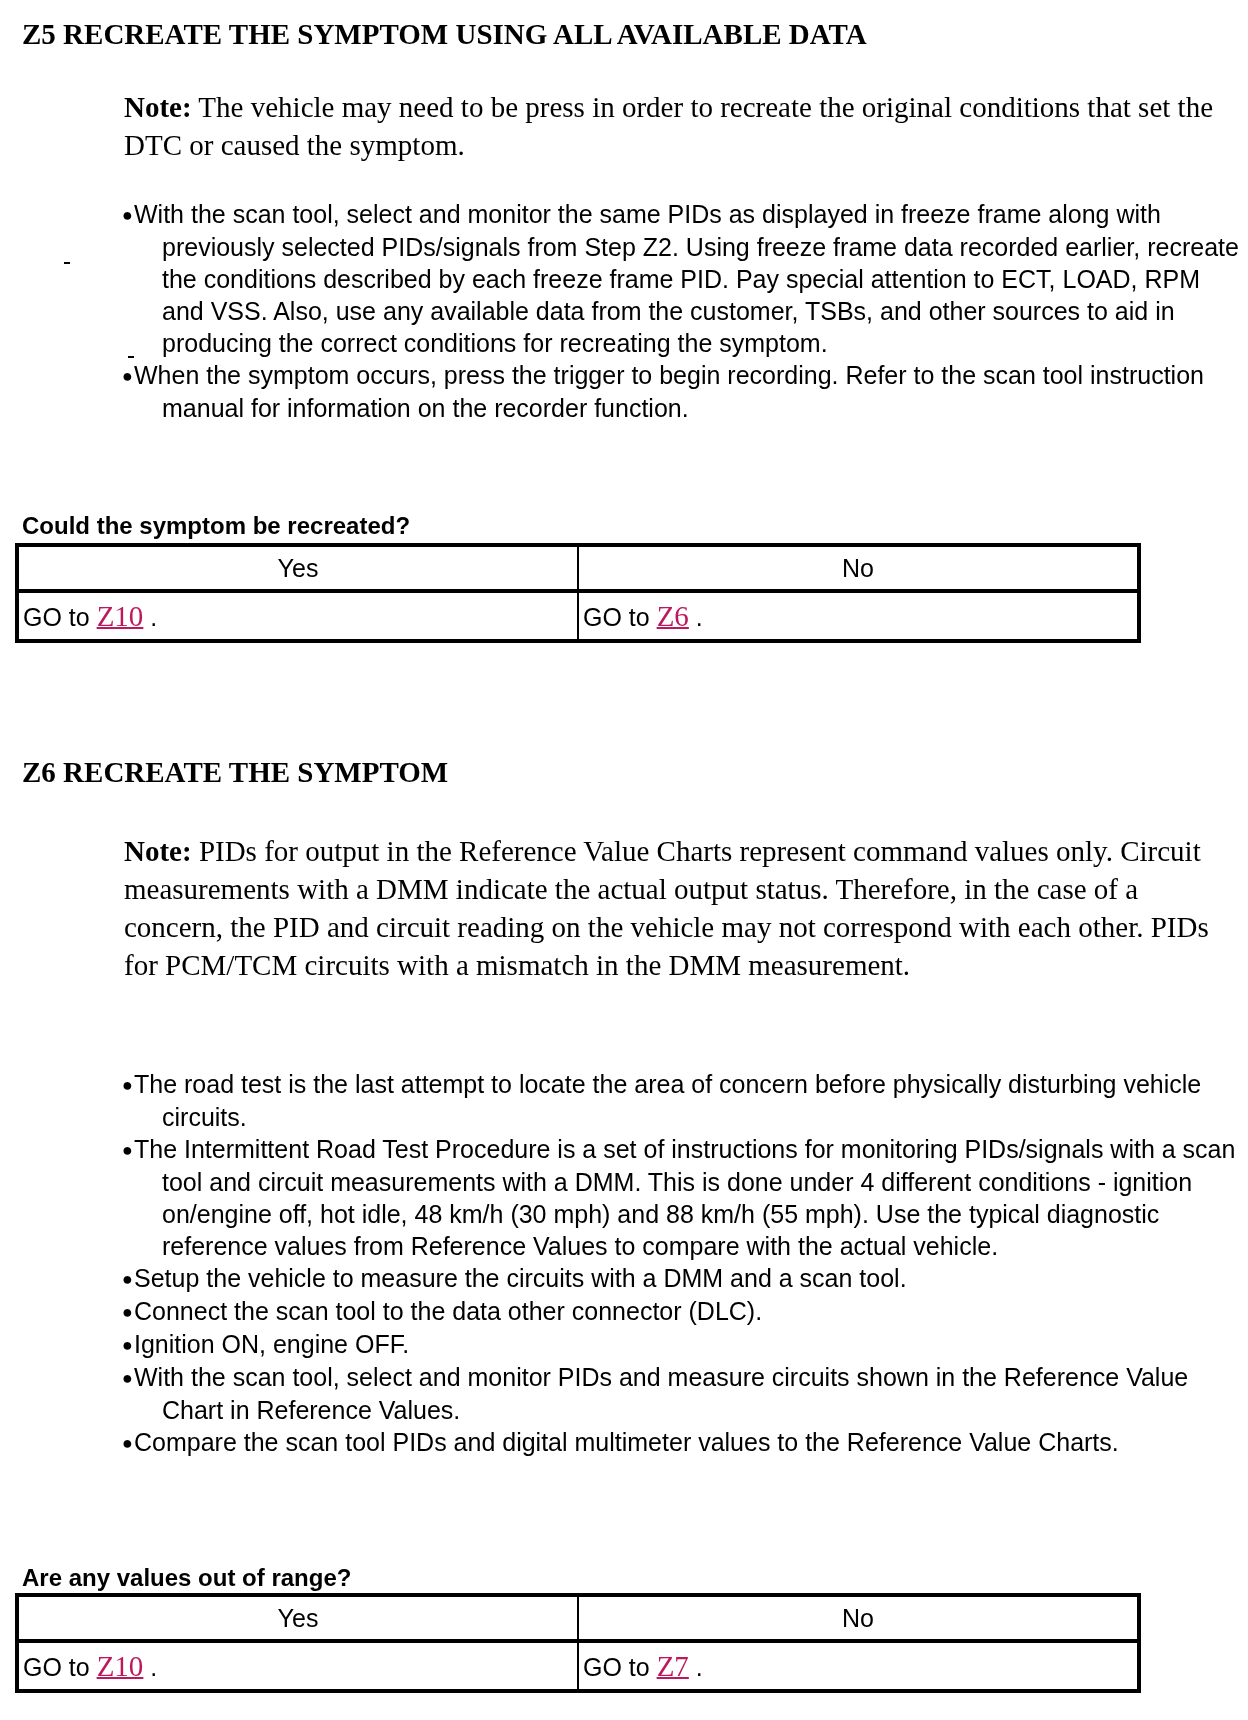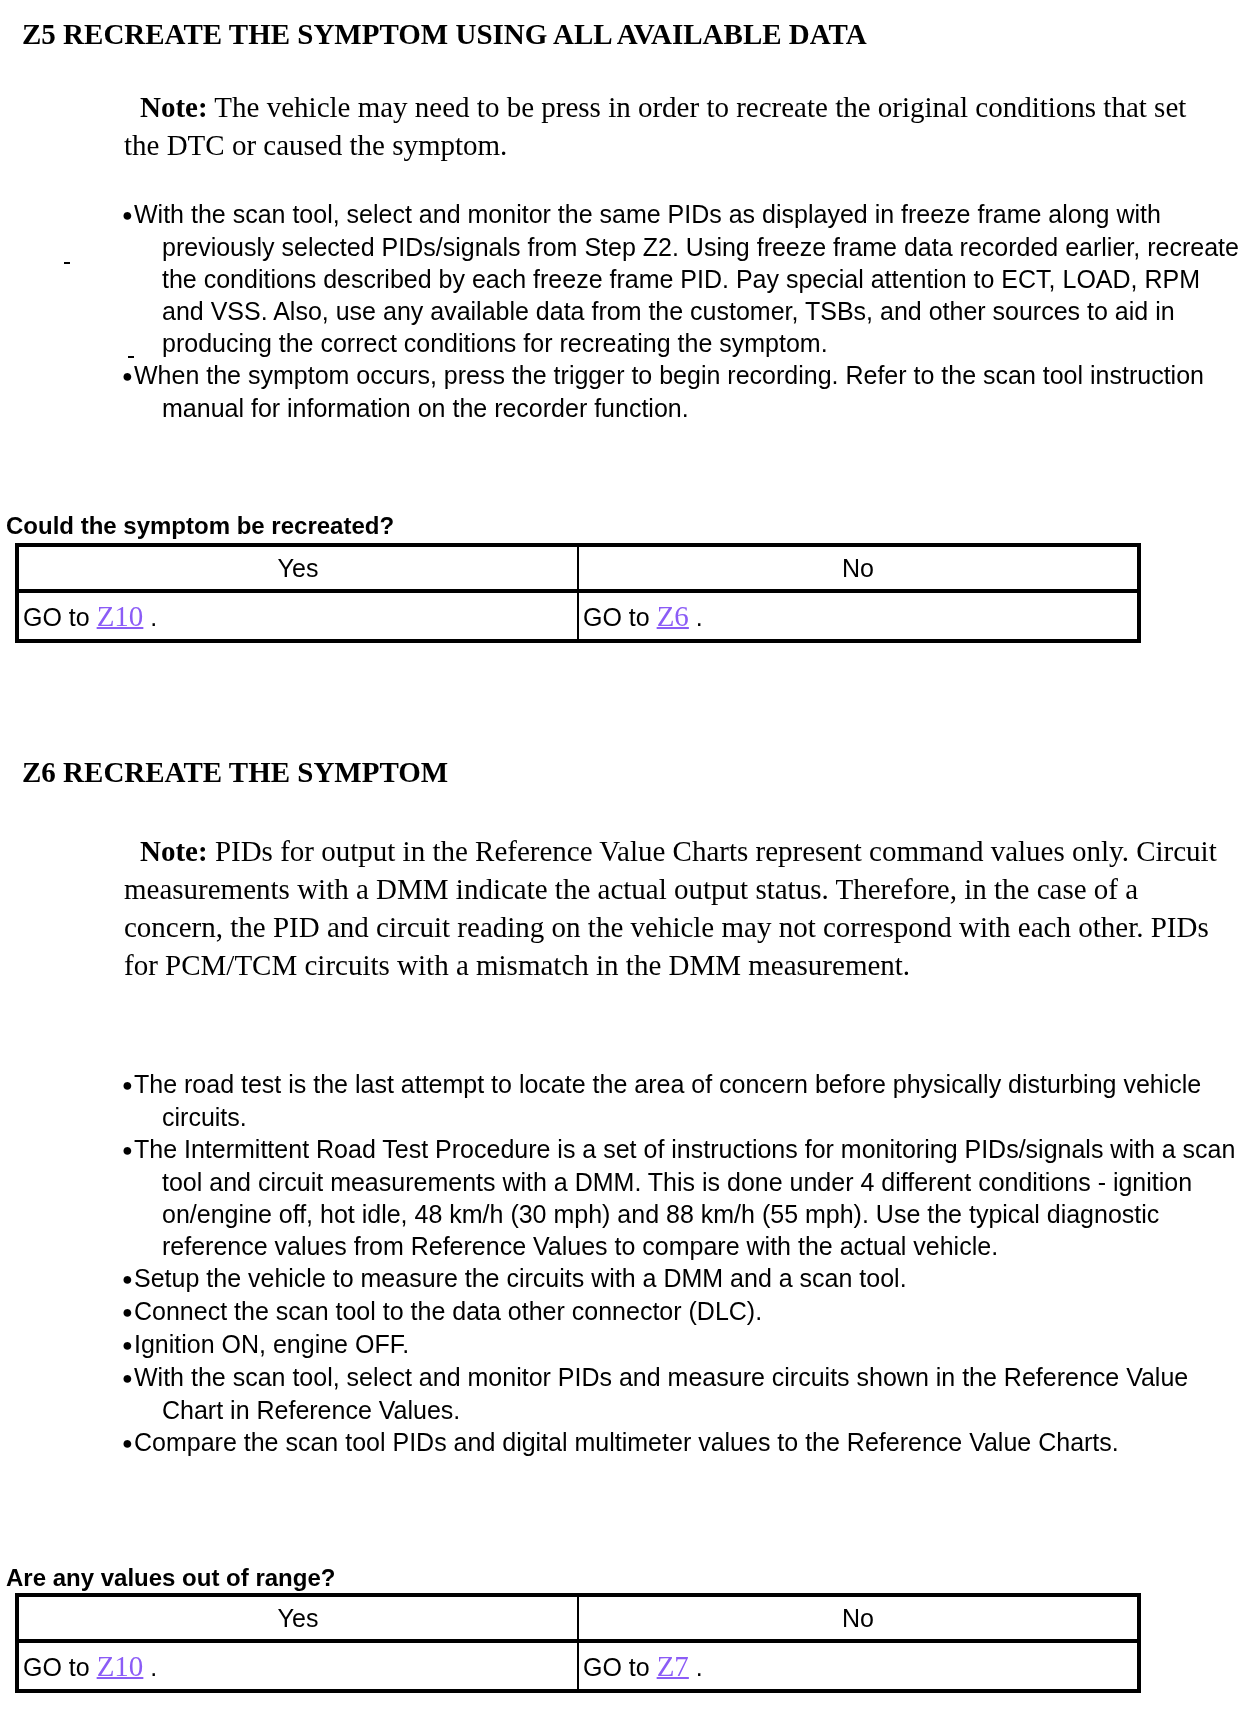--- a/index.html
+++ b/index.html
@@ -31,21 +31,21 @@
     }
     .note {
       position: absolute;
       left: 124px;
       width: 1100px;
       margin: 0;
       font-family: "Liberation Serif", serif;
       font-size: 29px;
       line-height: 38px;
     }
-    .note .note-label { font-weight: bold; margin-left: 16px; }
+    .note .note-label { font-weight: bold; }
     .bullets {
       position: absolute;
       left: 106px;
       width: 1130px;
       margin: 4px;
       padding: 0;
       list-style: none;
       font-family: "Liberation Sans", sans-serif;
       font-size: 25px;
       line-height: 32px;
@@ -58,21 +58,21 @@
     }
     .bullets li .dot {
       display: inline-block;
       width: 12px;
       text-indent: 0;
       font-size: 18px;
       vertical-align: 2px;
     }
     .question {
       position: absolute;
-      left: 6px;
+      left: 22px;
       margin: 0;
       font-family: "Liberation Sans", sans-serif;
       font-weight: bold;
       font-size: 24px;
       white-space: nowrap;
     }
     table.decision {
       position: absolute;
       left: 15px;
       width: 1126px;
@@ -95,21 +95,21 @@
       padding: 0;
     }
     table.decision td {
       height: 46px;
       text-align: left;
       padding: 0 0 0 4px;
     }
     .goto-link {
       font-family: "Liberation Serif", serif;
       font-size: 29px;
-      color: #8b5cf6;
+      color: #be185d;
       text-decoration: underline;
       text-decoration-thickness: 2px;
       cursor: pointer;
     }
     .stray-mark {
       position: absolute;
       width: 6px;
       height: 2px;
       background: #000;
     }

